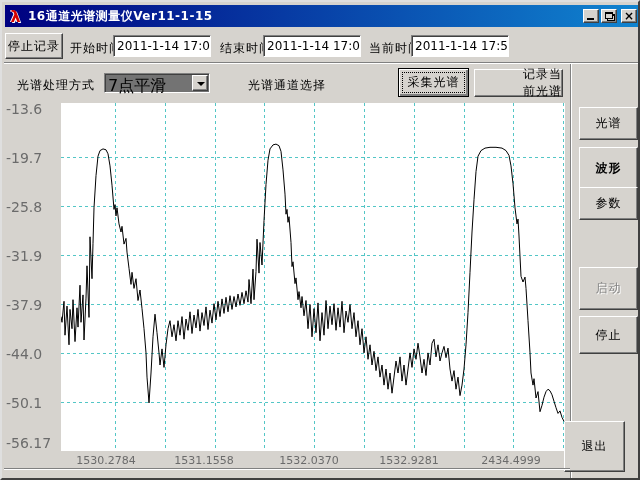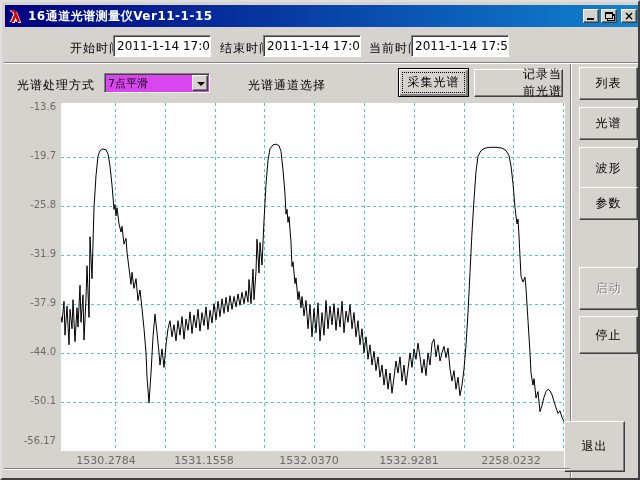--- a/index.html
+++ b/index.html
@@ -19,32 +19,32 @@
   .tb-btn .cls-glyph{position:absolute;left:0;top:-1px;width:100%;text-align:center;font-size:12px;font-weight:bold;color:#000;line-height:14px;}
   .btn{position:absolute;background:#d6d3ce;border:1px solid;border-color:#fff #404040 #404040 #fff;
     box-shadow:inset -1px -1px 0 #808080;color:#000;font-size:12px;display:flex;align-items:center;justify-content:center;
     letter-spacing:1px;cursor:default;}
   .btn-default{border:1px solid #000;box-shadow:inset 1px 1px 0 #fff,inset -2px -2px 0 #808080;}
   .btn-default::after{content:"";position:absolute;left:3px;top:3px;right:3px;bottom:3px;border:1px dotted #000;}
   .btn-disabled{color:#848484;text-shadow:1px 1px 0 #fff;}
   .lbl{position:absolute;font-size:12px;color:#000;white-space:nowrap;letter-spacing:1px;}
   .field{position:absolute;background:#fff;border:1px solid;border-color:#808080 #fff #fff #808080;
     box-shadow:inset 1px 1px 0 #404040;font-size:12px;color:#000;padding:3px 2px 0 3px;white-space:nowrap;overflow:hidden;}
-  .combo{position:absolute;background:#d946ef;border:1px solid;border-color:#808080 #fff #fff #808080;
-    box-shadow:inset 1px 1px 0 #404040;font-size:11px;color:#000;}
+  .combo{position:absolute;background:#737373;border:1px solid;border-color:#808080 #fff #fff #808080;
+    box-shadow:inset 1px 1px 0 #404040;font-size:16px;color:#000;}
   .combo .val{position:absolute;left:3px;top:2px;white-space:nowrap;}
   .combo .drop{position:absolute;right:1px;top:1px;bottom:1px;width:16px;background:#d6d3ce;
     border:1px solid;border-color:#fff #404040 #404040 #fff;box-shadow:inset -1px -1px 0 #808080;}
   .combo .arrow{position:absolute;left:4px;top:6px;width:0;height:0;
     border-left:4px solid transparent;border-right:4px solid transparent;border-top:4px solid #000;}
   .hdiv{position:absolute;height:0;border-top:1px solid #808080;border-bottom:1px solid #fff;}
   .vdiv{position:absolute;width:0;border-left:1px solid #808080;border-right:1px solid #fff;}
   #plot-wrap{position:absolute;left:0;top:62px;width:568px;height:405px;}
   #plot-svg{position:absolute;left:59px;top:39px;background:#fff;}
-  .ytick{position:absolute;width:50px;text-align:right;font-size:10px;color:#6b6b6b;white-space:nowrap;}
+  .ytick{position:absolute;width:50px;font-size:14px;color:#6b6b6b;white-space:nowrap;}
   .xtick{position:absolute;width:80px;text-align:center;font-size:11px;color:#6b6b6b;white-space:nowrap;}
 </style>
 </head>
 <body>
 
 <div id="window">
 
   <div class="titlebar">
     <div class="app-icon">λ</div>
     <div class="title-text">16通道光谱测量仪Ver11-1-15</div>
@@ -53,20 +53,21 @@
       </div>
     <div class="tb-btn">
         <div class="res-glyph2"></div>
         <div class="res-glyph"></div>
       </div>
     <div class="tb-btn" style="margin-left:4px;">
         <div class="cls-glyph">×</div>
       </div>
   </div>
 
+  <div class="btn" style="left:3px;top:31px;width:58px;height:26px;">停止记录</div>
   <div class="lbl" style="left:68px;top:38px;">开始时间</div>
   <div class="field" style="left:111px;top:33px;width:98px;height:22px;">2011-1-14 17:07:07</div>
   <div class="lbl" style="left:218px;top:38px;">结束时间</div>
   <div class="field" style="left:261px;top:33px;width:98px;height:22px;">2011-1-14 17:06:51</div>
   <div class="lbl" style="left:367px;top:38px;">当前时间</div>
   <div class="field" style="left:409px;top:33px;width:98px;height:22px;">2011-1-14 17:57:27</div>
 
   <div class="hdiv" style="left:2px;top:60px;width:636px;"></div>
 
   <div class="lbl" style="left:15px;top:75px;">光谱处理方式</div>
@@ -81,23 +82,22 @@
     <div class="val">通道1</div>
     <div class="drop">
         <div class="arrow"></div>
       </div>
   </div>
   <div class="btn btn-default" style="left:396px;top:66px;width:71px;height:29px;">采集光谱</div>
   <div class="btn" style="left:472px;top:67px;width:89px;height:28px;padding-left:48px;">记录当前光谱</div>
 
   <div class="vdiv" style="left:568px;top:62px;height:416px;"></div>
 
-  <div class="btn" style="left:577px;top:65px;width:59px;height:33px;">列表</div>
   <div class="btn" style="left:577px;top:105px;width:59px;height:33px;">光谱</div>
-  <div class="btn" style="left:577px;top:145px;width:59px;height:43px;">波形</div>
+  <div class="btn" style="left:577px;top:145px;width:59px;height:43px;font-weight:bold;">波形</div>
   <div class="btn" style="left:577px;top:185px;width:59px;height:33px;">参数</div>
   <div class="btn btn-disabled" style="left:577px;top:265px;width:59px;height:43px;">启动</div>
   <div class="btn" style="left:577px;top:314px;width:59px;height:38px;text-align:center;">停止</div>
   <div class="btn" style="left:562px;top:419px;width:61px;height:51px;">退出</div>
 
   <div id="plot-wrap">
     <svg id="plot-svg" width="504" height="348" viewBox="0 0 504 348">
         <line x1="54.5" y1="0" x2="54.5" y2="348" stroke="#53c6c6" stroke-width="1" stroke-dasharray="3,3"></line>
         <line x1="104.5" y1="0" x2="104.5" y2="348" stroke="#53c6c6" stroke-width="1" stroke-dasharray="3,3"></line>
         <line x1="154.5" y1="0" x2="154.5" y2="348" stroke="#53c6c6" stroke-width="1" stroke-dasharray="3,3"></line>
@@ -122,18 +122,18 @@
         <div class="ytick" style="left: 4px; top: 135.183px;">-25.8</div>
         <div class="ytick" style="left: 4px; top: 184.356px;">-31.9</div>
         <div class="ytick" style="left: 4px; top: 232.723px;">-37.9</div>
         <div class="ytick" style="left: 4px; top: 281.896px;">-44.0</div>
         <div class="ytick" style="left: 4px; top: 331.069px;">-50.1</div>
         <div class="ytick" style="left: 4px; top: 371px;">-56.17</div>
         <div class="xtick" style="left: 64px; top: 390px;">1530.2784</div>
         <div class="xtick" style="left: 162px; top: 390px;">1531.1558</div>
         <div class="xtick" style="left: 267px; top: 390px;">1532.0370</div>
         <div class="xtick" style="left: 367px; top: 390px;">1532.9281</div>
-        <div class="xtick" style="left: 469px; top: 390px;">2258.0232</div>
+        <div class="xtick" style="left: 469px; top: 390px;">2434.4999</div>
       </div>
   </div>
 
   <div class="hdiv" style="left:2px;top:466px;width:566px;"></div>
 </div>
 
 </body></html>

